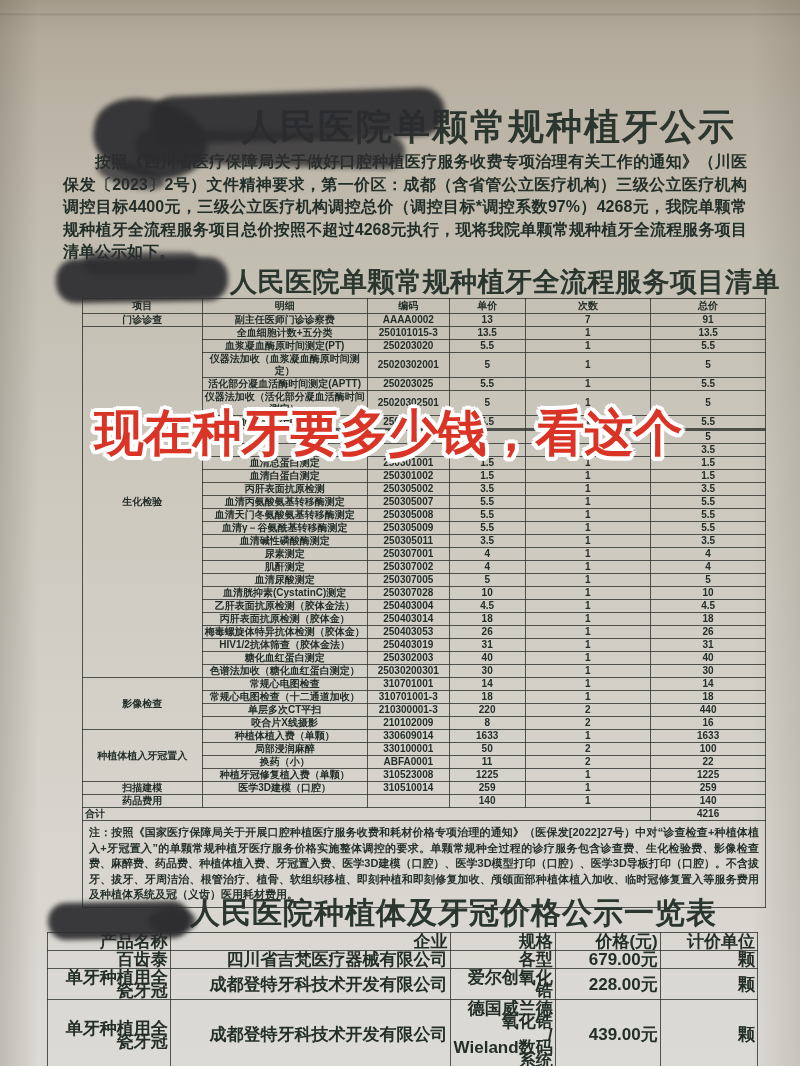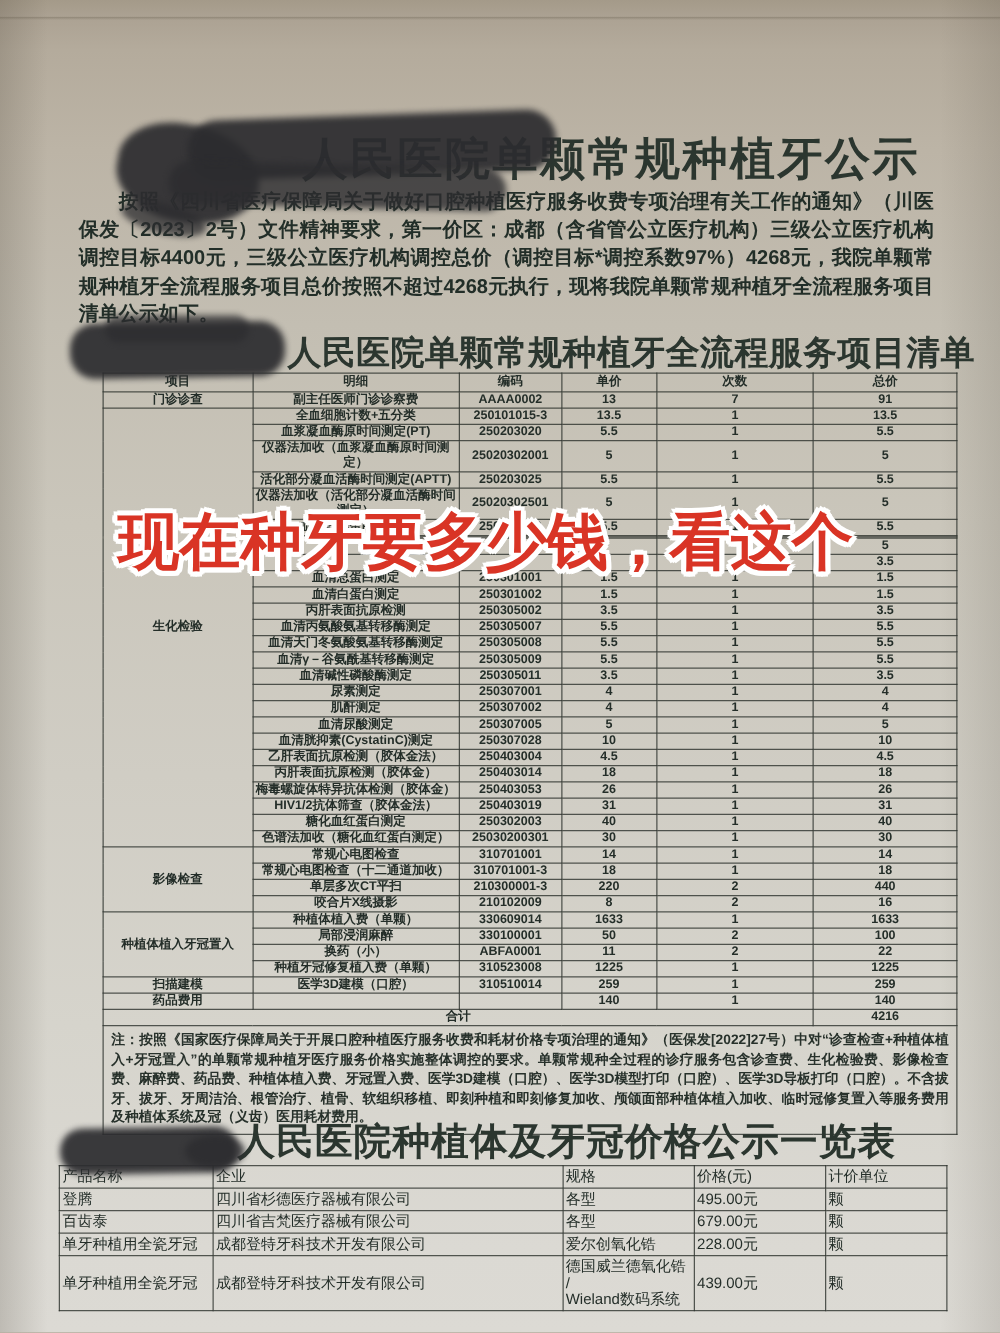--- a/index.html
+++ b/index.html
@@ -30,26 +30,26 @@
     border:1px solid rgba(45,50,45,.8);
     font-size:10px;line-height:12px;padding:0 2px;
     font-weight:700;color:#242e29;text-align:center;
     overflow:hidden;
   }
   #table1 th{height:14px;}
   #table1 td.detail{text-align:center;}
   #table1 td.note-cell{
     text-align:justify;font-size:11px;line-height:15.5px;padding:4px 6px;color:#27312b;
   }
-  #table1 td.total-label{text-align:center;}
+  #table1 td.total-label{text-align:left;}
   #table2{position:absolute;left:47px;top:932px;width:711px;}
   #table2 th,#table2 td{
     border:1px solid rgba(45,50,45,.8);
-    font-size:12px;line-height:13px;padding:2px 2px;
-    font-weight:400;color:#242e29;text-align:left;overflow:hidden;
+    font-size:17px;line-height:13px;padding:2px 2px;
+    font-weight:700;color:#242e29;text-align:right;overflow:hidden;
   }
   #table2 td.spec{white-space:pre-line;}
   .scribble{position:absolute;background:#2c2c2f;filter:blur(2.5px);opacity:.92;}
   .overlay-caption{
     position:absolute;left:88px;top:400px;width:640px;
     font-size:50px;font-weight:900;white-space:nowrap;letter-spacing:0px;
     color:#d93425;
     text-shadow:
       -3px -3px 0 #fff, 3px -3px 0 #fff, -3px 3px 0 #fff, 3px 3px 0 #fff,
       -4px 0 0 #fff, 4px 0 0 #fff, 0 -4px 0 #fff, 0 4px 0 #fff,
@@ -386,27 +386,20 @@
       <tr>
         <th>产品名称</th>
         <th>企业</th>
         <th>规格</th>
         <th>价格(元)</th>
         <th>计价单位</th>
       </tr>
     </thead>
   <tbody>
       <tr>
-        <td>登腾</td>
-        <td>四川省杉德医疗器械有限公司</td>
-        <td class="spec">各型</td>
-        <td>495.00元</td>
-        <td>颗</td>
-      </tr>
-      <tr>
         <td>百齿泰</td>
         <td>四川省吉梵医疗器械有限公司</td>
         <td class="spec">各型</td>
         <td>679.00元</td>
         <td>颗</td>
       </tr>
       <tr>
         <td>单牙种植用全瓷牙冠</td>
         <td>成都登特牙科技术开发有限公司</td>
         <td class="spec">爱尔创氧化锆</td>

